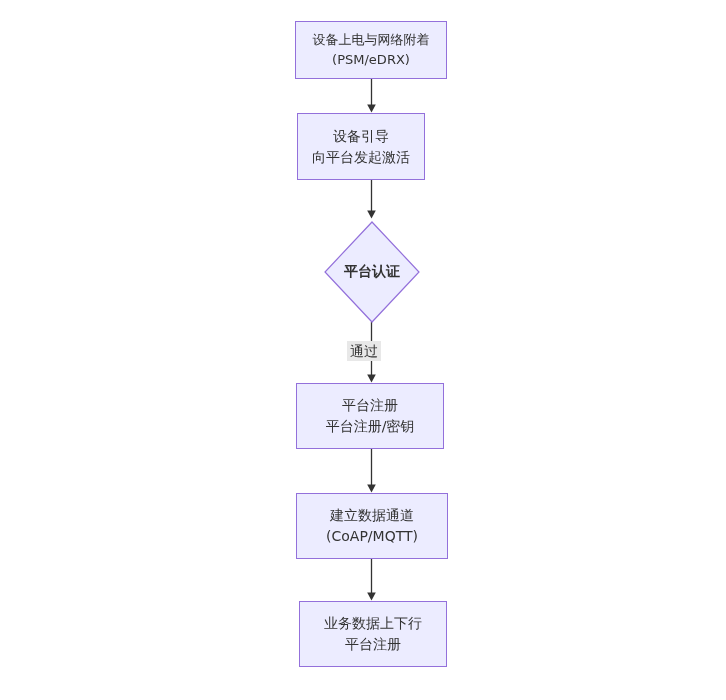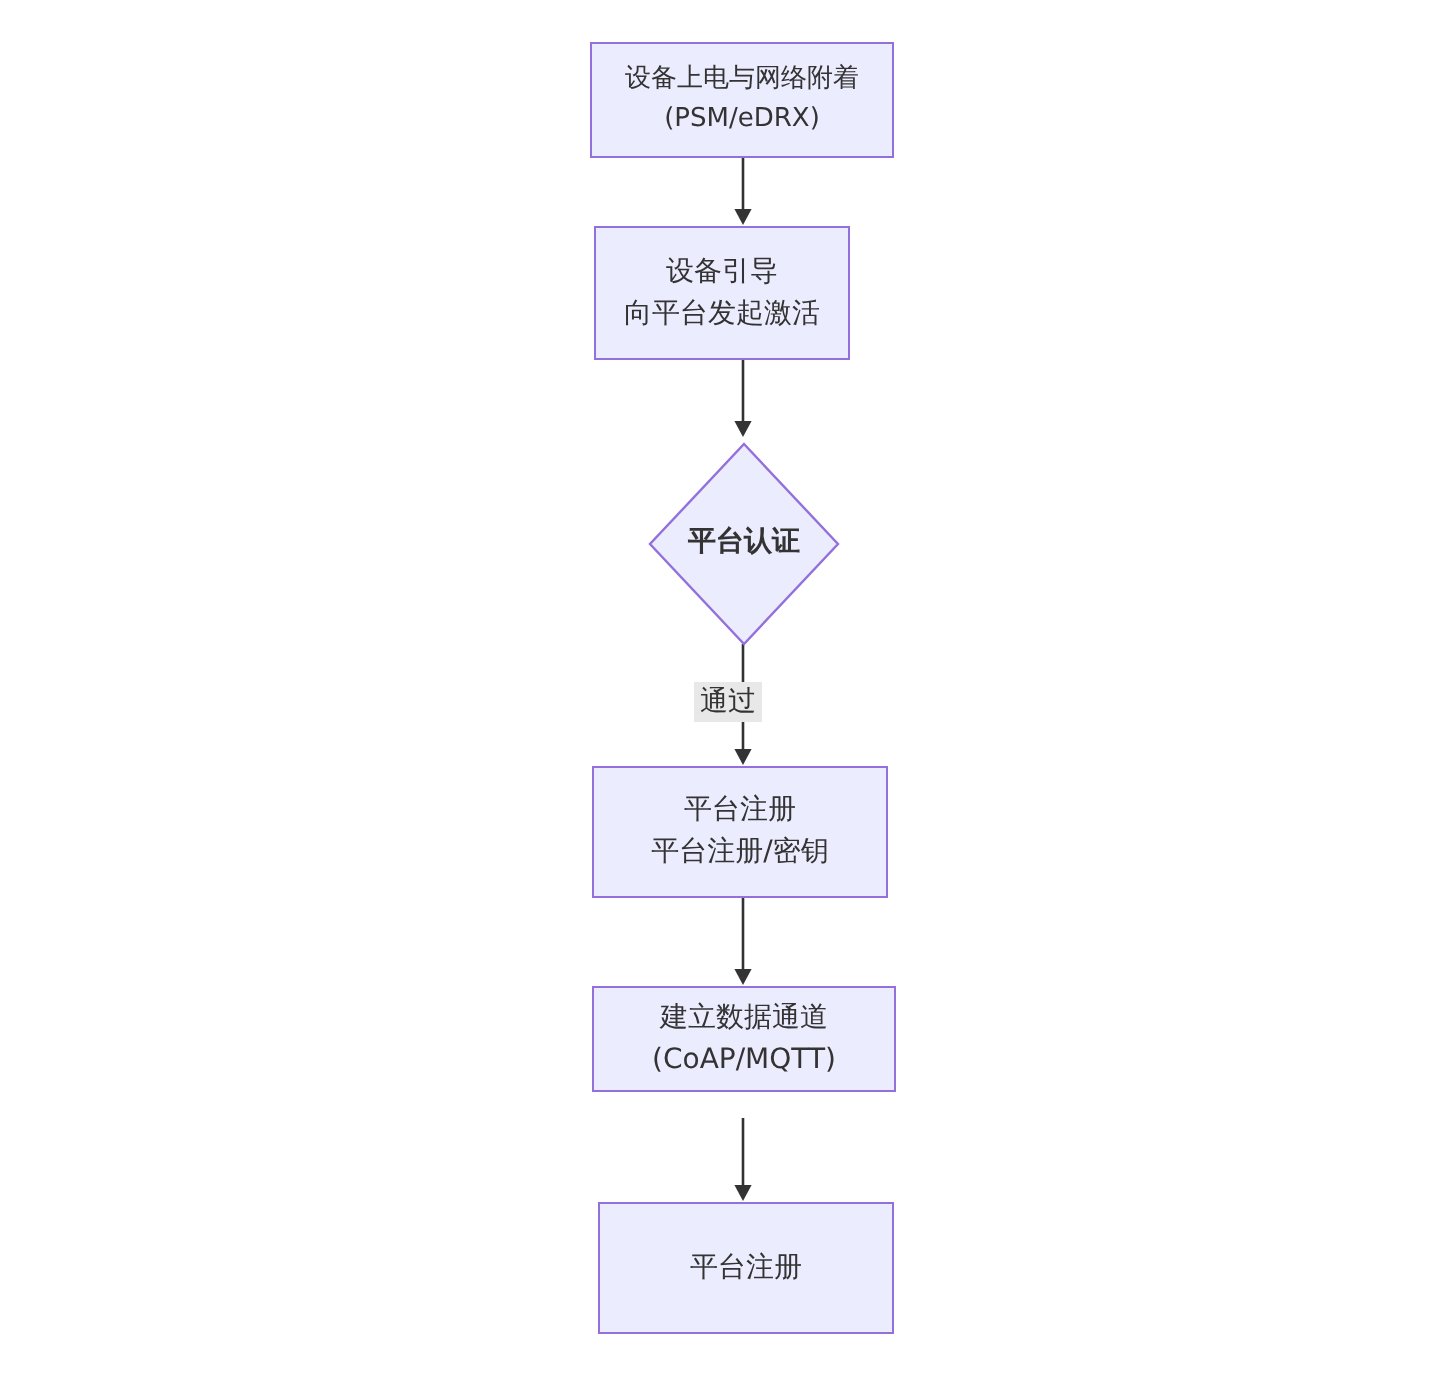--- a/index.html
+++ b/index.html
@@ -48,21 +48,21 @@
     align-items: center;
     justify-content: center;
     text-align: center;
     font-size: 14px;
     line-height: 21px;
     color: #333333;
   }
   .node-a { left: 295px; top: 21px;  width: 152px; height: 58px; font-size: 13px; line-height: 20px; }
   .node-b { left: 297px; top: 113px; width: 128px; height: 67px; }
   .node-d { left: 296px; top: 383px; width: 148px; height: 66px; align-items: center; }
-  .node-e { left: 296px; top: 493px; width: 152px; height: 53px; }
+  .node-e { left: 296px; top: 493px; width: 152px; height: 66px; }
   .node-f { left: 299px; top: 601px; width: 148px; height: 66px; }
   .diamond-label {
     position: absolute;
     left: 322px;
     top: 261px;
     width: 100px;
     text-align: center;
     font-size: 14px;
     line-height: 21px;
     color: #333333;
@@ -133,16 +133,17 @@
     <span>平台注册</span>
     <span>平台注册/密钥</span>
   </div>
 
   <div class="node node-e">
     <span>建立数据通道</span>
     <span>(CoAP/MQTT)</span>
   </div>
 
   <div class="node node-f">
+    <span>业务数据上下行</span>
     <span>平台注册</span>
   </div>
 
 </div>
 
 </body></html>

